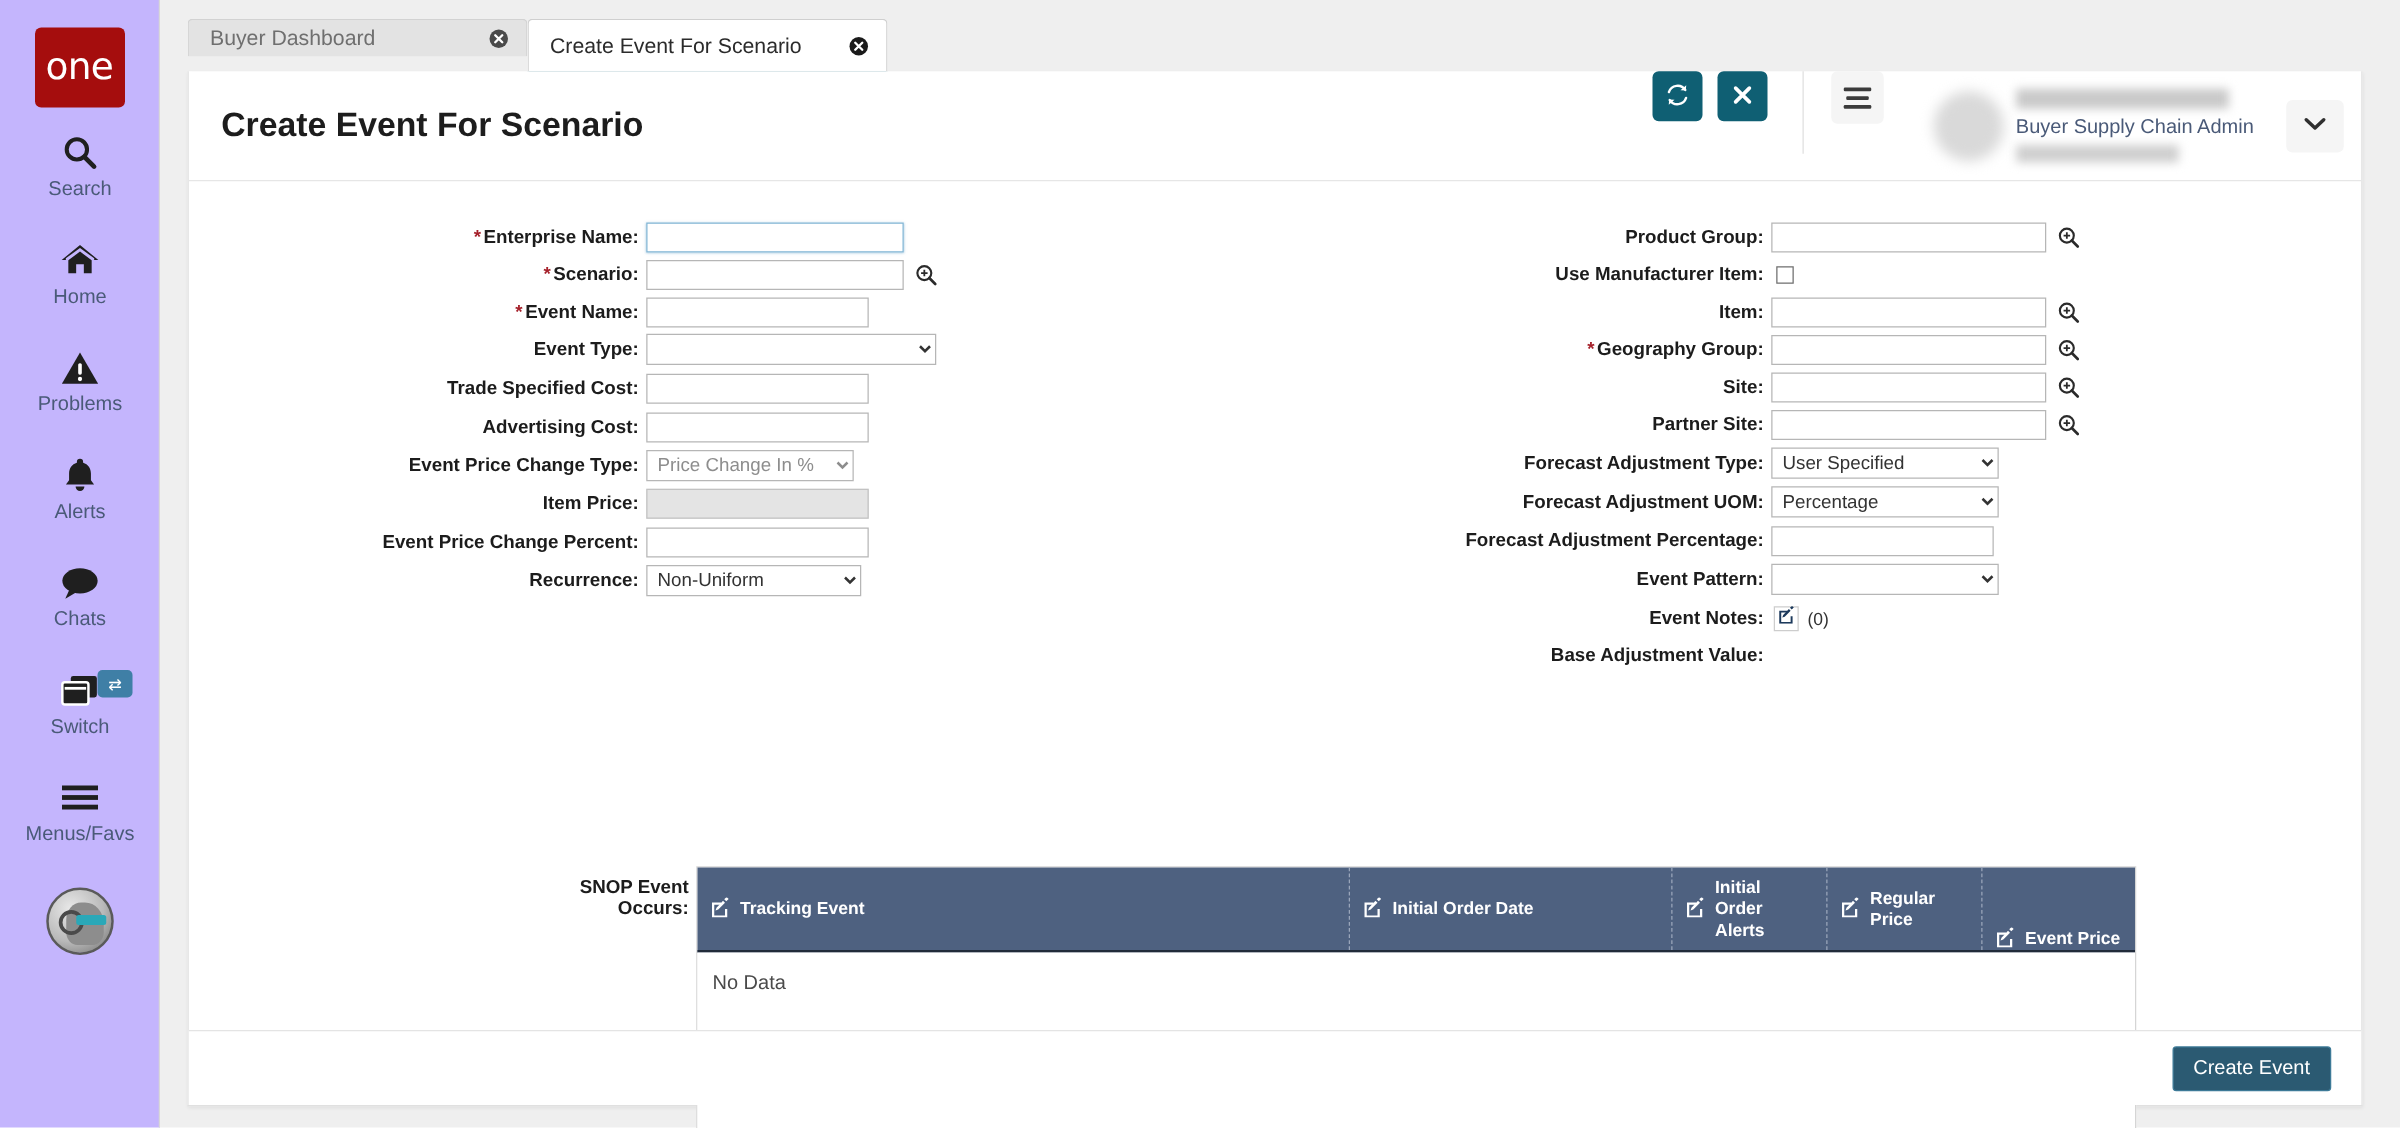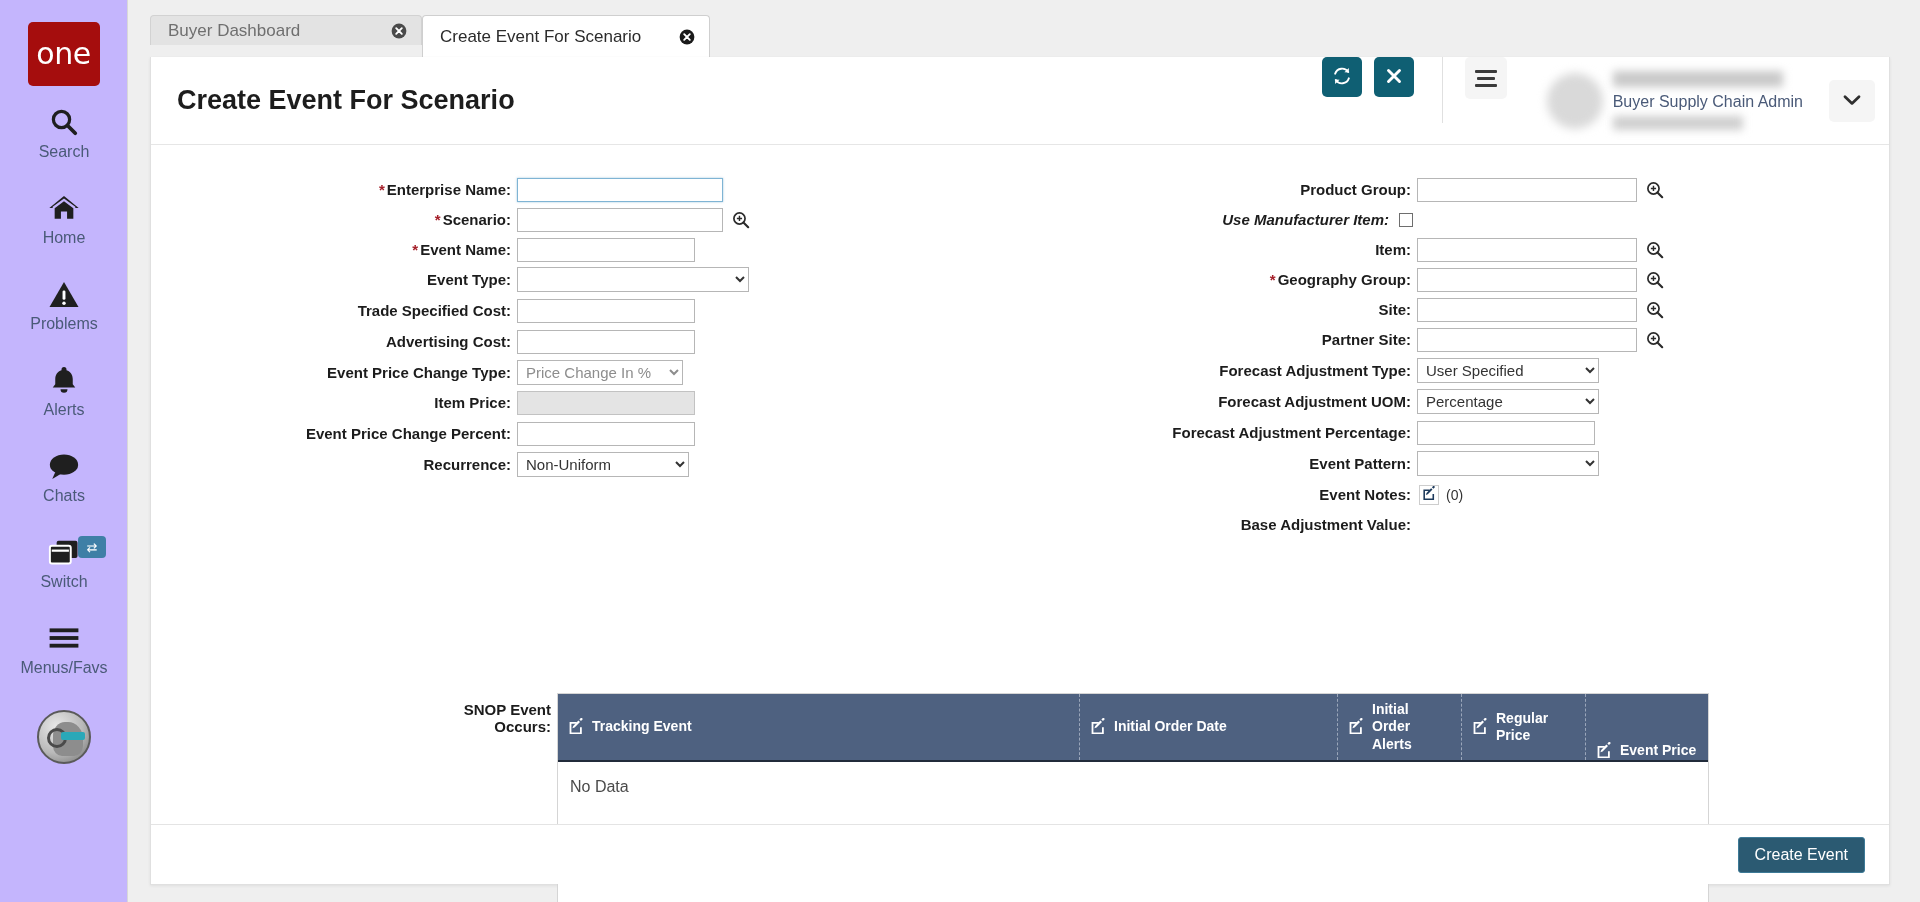--- a/index.html
+++ b/index.html
@@ -519,21 +519,21 @@
       <input class="txt" style="width: 220px; margin-left: 6px;" value="">
       <span class="mag">
         <svg width="18" height="18" viewBox="0 0 20 20">
             <circle cx="8.3" cy="8.3" r="6.2" fill="none" stroke="#2b2b2b" stroke-width="1.9"></circle>
             <line x1="12.7" y1="12.7" x2="18" y2="18" stroke="#2b2b2b" stroke-width="2.4" stroke-linecap="round"></line>
             <path d="M8.3 5.4 v5.8 M5.4 8.3 h5.8" stroke="#2b2b2b" stroke-width="1.6"></path>
           </svg>
       </span>
     </div>
 
-    <div class="form-row" style="left: 808px; top: 62px; font-style: italic;">
+    <div class="form-row" style="left: 830px; top: 62px;">
       <span class="lbl" style="width: 430px;">Use Manufacturer Item:</span>
       <span class="chk" style="margin-left: 10px;"></span>
     </div>
 
     <div class="form-row" style="left: 830px; top: 92px;">
       <span class="lbl" style="width: 430px;">Item:</span>
       <input class="txt" style="width: 220px; margin-left: 6px;" value="">
       <span class="mag">
         <svg width="18" height="18" viewBox="0 0 20 20">
             <circle cx="8.3" cy="8.3" r="6.2" fill="none" stroke="#2b2b2b" stroke-width="1.9"></circle>

